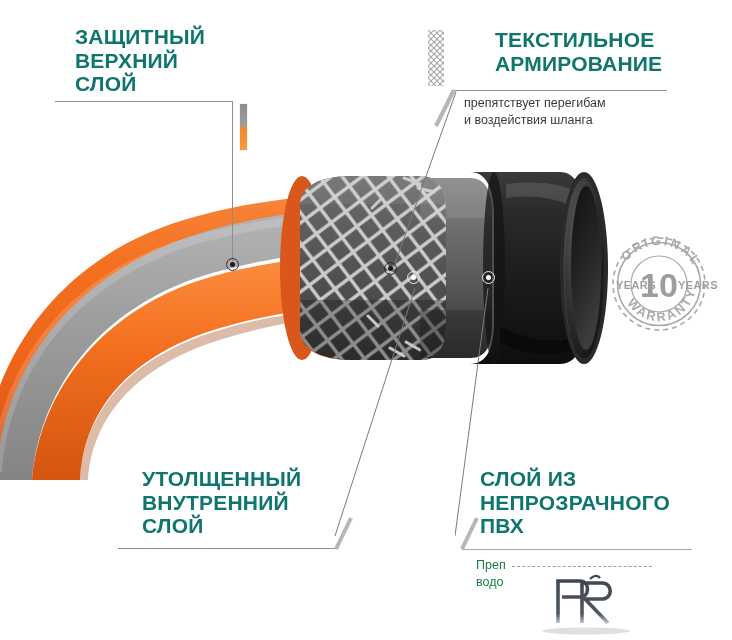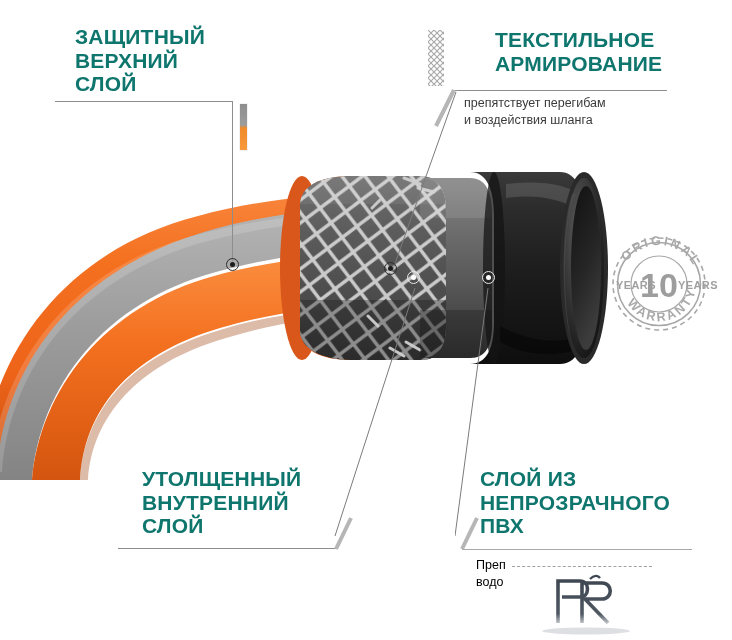--- a/index.html
+++ b/index.html
@@ -30,21 +30,21 @@
     text-transform: uppercase;
     white-space: pre-line;
   }
   .body-text {
     color: #3a3a3a;
     font-size: 12.5px;
     line-height: 1.32;
     white-space: pre-line;
   }
   .body-text.faded {
-    color: #000000;
+    color: #15803d;
   }
 
   
   .hrule {
     background: #8d8d8d;
     height: 1px;
   }
   .hrule.thin { background: #a8a8a8; }
   .vline {
     background: #8d8d8d;

